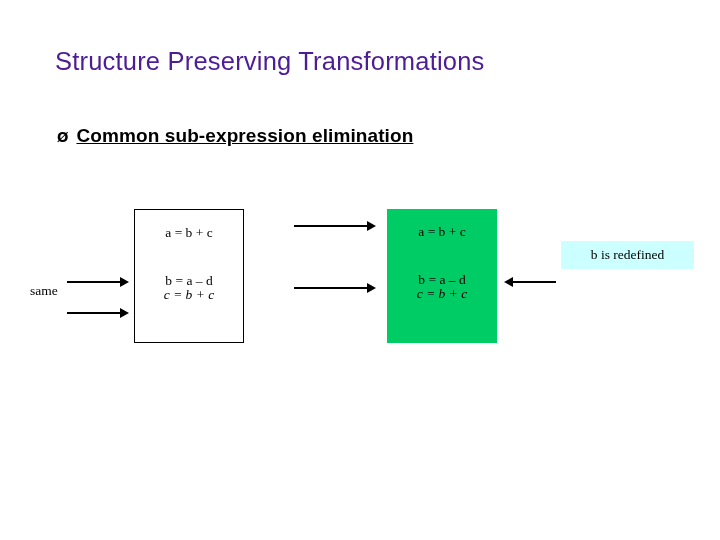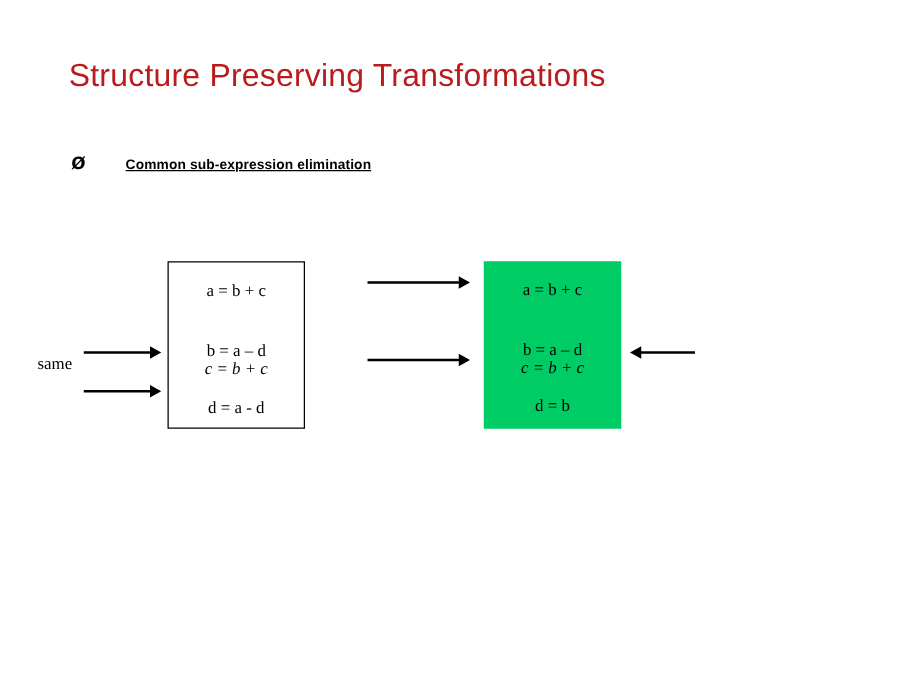--- a/index.html
+++ b/index.html
@@ -18,21 +18,21 @@
     position: absolute;
     left: 0; top: 0;
     width: 720px;
     height: 540px;
   }
   .title {
     position: absolute;
     left: 55px;
     top: 47px;
     font-size: 25.5px;
-    color: #b91c1c;
+    color: #4c1d95;
     font-family: "Liberation Sans", sans-serif;
     letter-spacing: 0.2px;
     white-space: nowrap;
   }
   .bullet-row {
     position: absolute;
     left: 57px;
     top: 125px;
     display: flex;
     align-items: baseline;
@@ -43,23 +43,22 @@
   .bullet-glyph {
     font-family: "DejaVu Sans", sans-serif;
     font-size: 13.5px;
     font-weight: bold;
     margin-right: 8px;
     line-height: 1;
   }
   .bullet-text {
     text-decoration: underline;
     font-weight: bold;
-    font-size: 11px;
+    font-size: 19px;
     letter-spacing: 0.1px;
-    margin-left: 24px;
   }
 
   
   .code-box {
     position: absolute;
     box-sizing: border-box;
     font-family: "Liberation Serif", serif;
     font-size: 13.5px;
     color: #000000;
     text-align: center;
@@ -158,32 +157,31 @@
 
   <div class="bullet-row">
     <span class="bullet-glyph">Ø</span>
     <span class="bullet-text">Common sub-expression elimination</span>
   </div>
 
   <div class="code-box box-left">
     <div class="code-line ln0">a  = b + c</div>
     <div class="code-line ln1">b = a – d</div>
     <div class="code-line ln2">c = b + c</div>
-    <div class="code-line ln3">d = a - d</div>
   </div>
 
   <div class="code-box box-right">
     <div class="code-line ln0">a  = b + c</div>
     <div class="code-line ln1">b = a – d</div>
     <div class="code-line ln2">c = b + c</div>
-    <div class="code-line ln3">d = b</div>
   </div>
 
   <div class="same-label">same</div>
 
+  <div class="callout">b is redefined</div>
 
   <div class="arrow" style="left:67px; top:277px; width:62px;">
     <div class="shaft" style="left:0; right:8px;"></div>
     <div class="head-r"></div>
   </div>
   <div class="arrow" style="left:67px; top:308px; width:62px;">
     <div class="shaft" style="left:0; right:8px;"></div>
     <div class="head-r"></div>
   </div>
 

